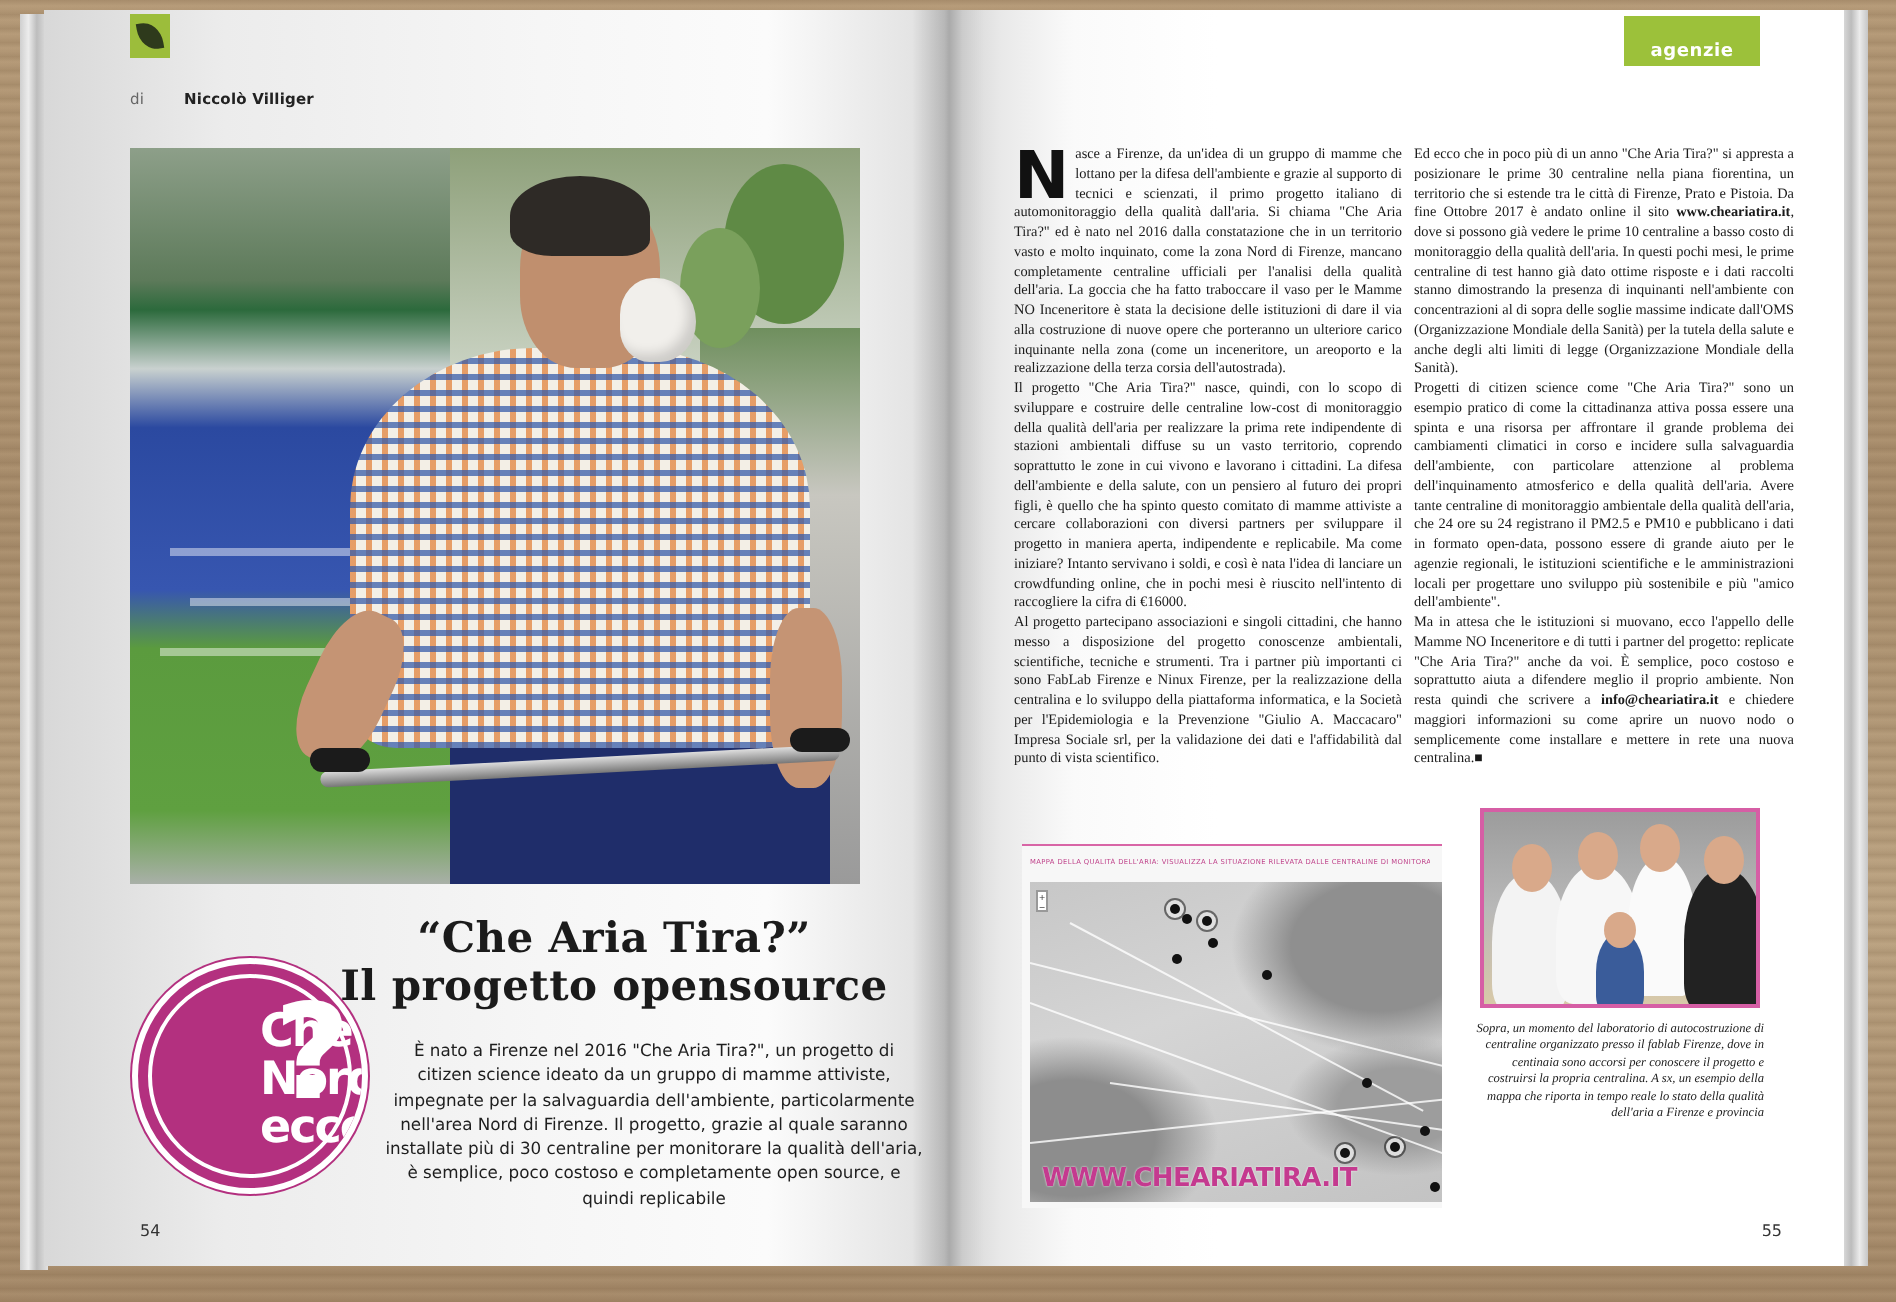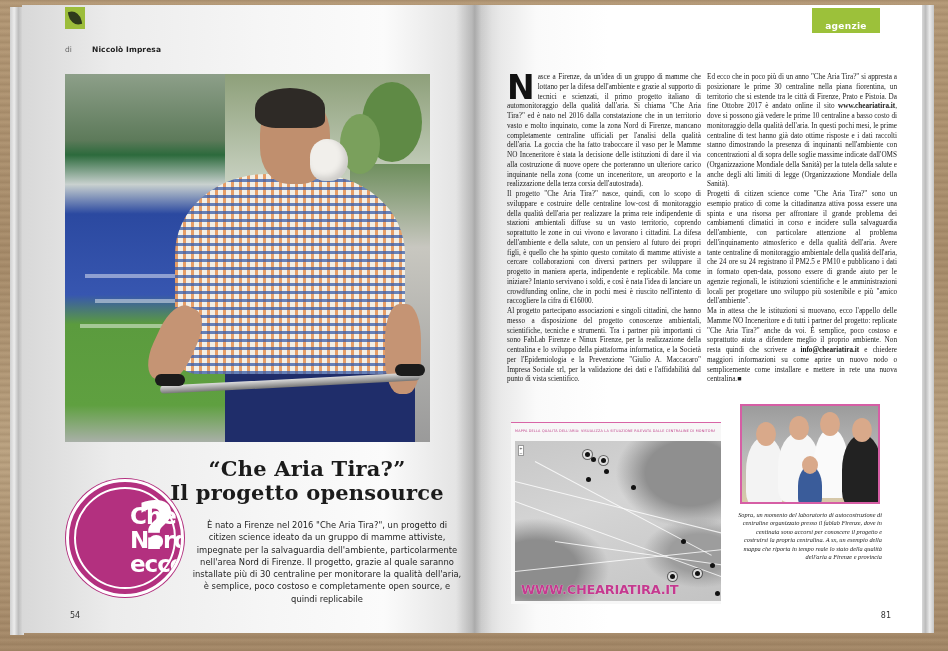--- a/index.html
+++ b/index.html
@@ -187,21 +187,21 @@
 <body>
 
 <div class="stack-left"></div>
 <div class="stack-right"></div>
 
 <div class="page page-left">
   <div class="section-icon">
     <div class="leaf"></div>
   </div>
   <div class="byline">
-    <span class="by">di</span><span class="author">Niccolò Impresa</span>
+    <span class="by">di</span><span class="author">Niccolò Villiger</span>
   </div>
 
   <div class="hero-photo" title="Uomo in bicicletta con mascherina antismog accanto a un autobus">
     <div class="street"></div>
     <div class="tree" style="right:8px;top:8px;width:60px;height:80px;"></div>
     <div class="tree" style="right:50px;top:40px;width:40px;height:60px;background:#7aa05c;"></div>
     <div class="bus">
       <div class="bus-streak" style="left:20px;top:200px;width:110px;"></div>
       <div class="bus-streak" style="left:30px;top:225px;width:90px;"></div>
       <div class="bus-streak" style="left:15px;top:250px;width:120px;"></div>
@@ -287,16 +287,16 @@
     <div class="person" style="left:72px;top:22px;width:34px;height:70px;background:#fafafa;"></div>
     <div class="face" style="left:78px;top:6px;width:20px;height:24px;"></div>
     <div class="person" style="left:100px;top:28px;width:40px;height:72px;background:#222;"></div>
     <div class="face" style="left:110px;top:12px;width:20px;height:24px;"></div>
     <div class="person" style="left:56px;top:60px;width:24px;height:40px;background:#3a5c9a;"></div>
     <div class="face" style="left:60px;top:50px;width:16px;height:18px;"></div>
   </div>
 
   <div class="caption">Sopra, un momento del laboratorio di autocostruzione di centraline organizzato presso il fablab Firenze, dove in centinaia sono accorsi per conoscere il progetto e costruirsi la propria centralina. A sx, un esempio della mappa che riporta in tempo reale lo stato della qualità dell'aria a Firenze e provincia</div>
 
-  <div class="folio folio-right">81</div>
+  <div class="folio folio-right">55</div>
 </div>
 
 <div class="gutter-shadow"></div>
 
 </body></html>

